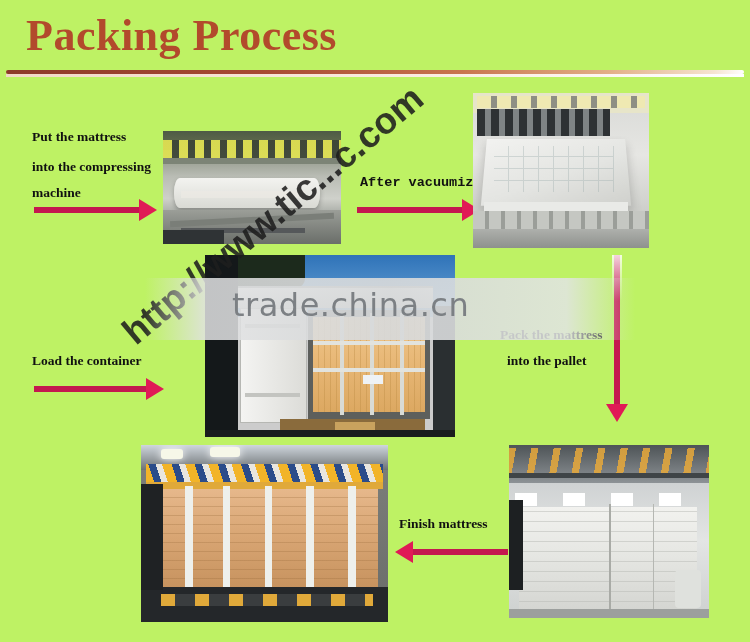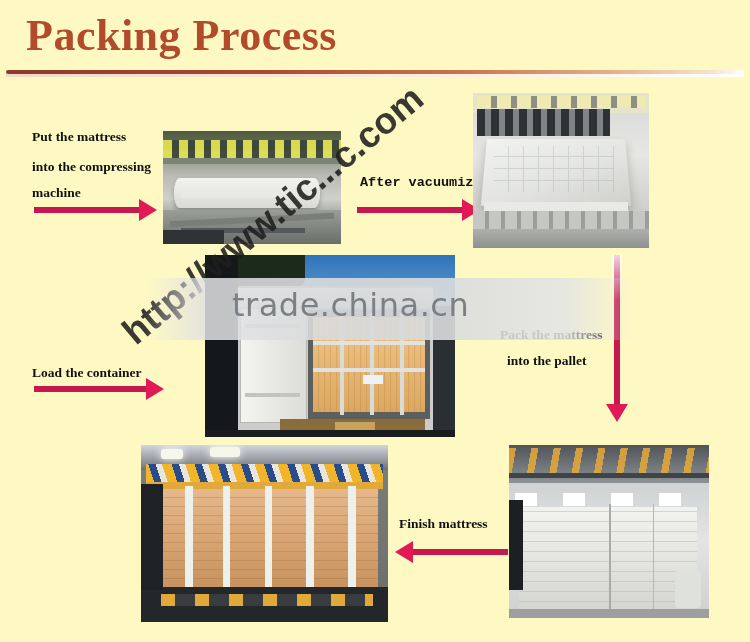--- a/index.html
+++ b/index.html
@@ -7,21 +7,21 @@
     padding: 0;
     background: #ffffff;
   }
   body {
     font-family: "Liberation Serif", serif;
   }
   #page {
     position: relative;
     width: 750px;
     height: 642px;
-    background: #fef9c3;
+    background: #bef264;
     overflow: hidden;
   }
 
   
   .title {
     position: absolute;
     left: 26px;
     top: 14px;
     font-family: "Liberation Serif", serif;
     font-size: 44px;
@@ -329,21 +329,21 @@
       <div class="ph p3-label"></div>
       <div class="ph p3-door"></div>
       <div class="ph p3-door-l1"></div>
       <div class="ph p3-door-l2"></div>
       <div class="ph p3-bumper"></div>
       <div class="ph p3-plate"></div>
       <div class="ph p3-ground"></div>
     </div>
   </div>
 
-  <div class="caption" style="left:32px; top:348px;margin-top:12px;">Load the container</div>
+  <div class="caption" style="left:32px; top:348px;">Load the container</div>
 
   <div class="arrow-h right" style="left:34px; top:378px; width:130px;">
     <div class="shaft"></div>
     <div class="head"></div>
   </div>
 
   <div class="photo" style="left:141px; top:445px; width:247px; height:177px;">
     <div class="scene">
       <div class="ph p4-bg"></div>
       <div class="ph p4-ceil"></div>

